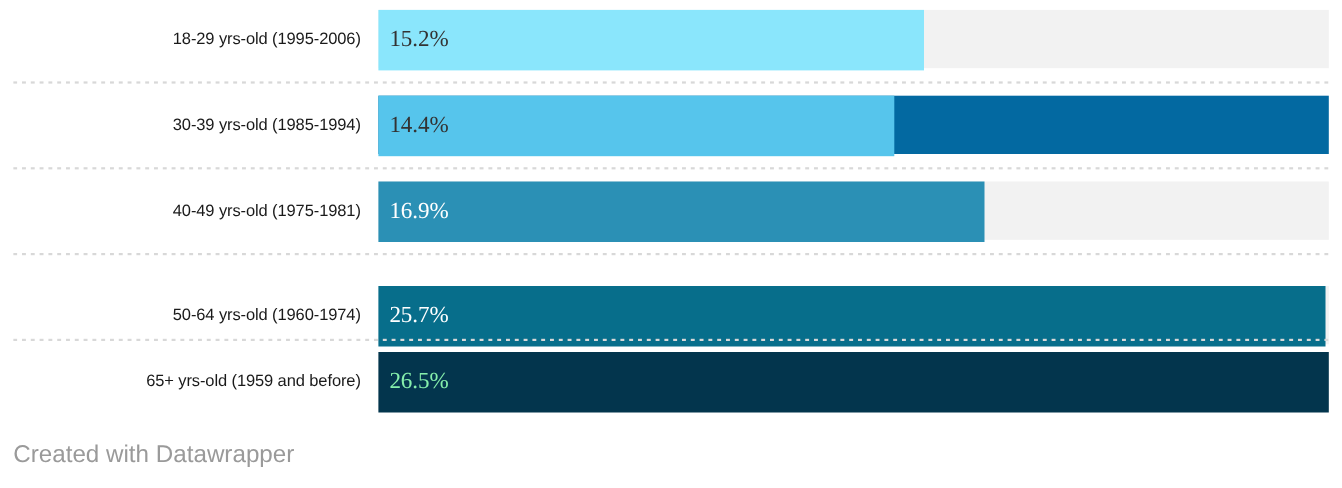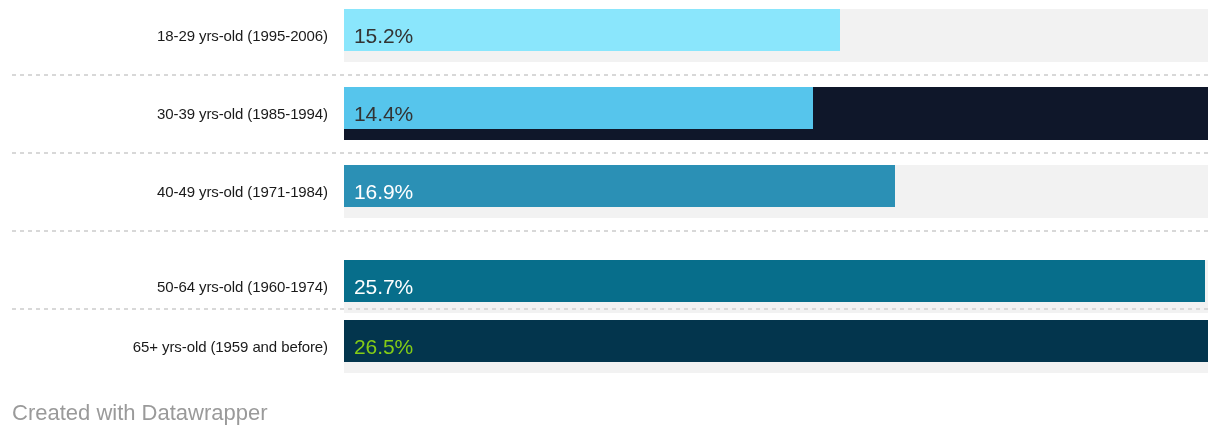--- a/index.html
+++ b/index.html
@@ -45,21 +45,22 @@
     left: 344px;
     top: 0;
     width: 864px;
     height: 53px;
     background: #f2f2f2;
   }
   .bar {
     position: absolute;
     left: 0;
     top: 0;
-    height: 42px;
+    height: 55px;
+    font-family: Liberation Serif, serif;
   }
   .bar-value {
     position: absolute;
     left: 10px;
     top: 0;
     height: 53px;
     line-height: 53px;
     font-size: 21px;
     white-space: nowrap;
     letter-spacing: -0.1px;
@@ -98,30 +99,30 @@
     <div class="track" style="background: rgb(242, 242, 242);">
       <div class="bar" style="width: 495.577px; background: rgb(138, 230, 252);">
         <span class="bar-value value-dark" style="color: rgb(51, 51, 51);">15.2%</span>
       </div>
     </div>
   </div>
   <div class="sep" style="top:74px"></div>
 
   <div class="row" style="top:87px">
     <div class="row-label">30-39 yrs-old (1985-1994)</div>
-    <div class="track" style="background: #0f172a; text-align: center;">
+    <div class="track" style="background: #0369a1; text-align: center;">
       <div class="bar" style="width: 469.494px; background: rgb(86, 197, 236);">
         <span class="bar-value value-dark" style="color: rgb(51, 51, 51);">14.4%</span>
       </div>
     </div>
   </div>
   <div class="sep" style="top:152px"></div>
 
   <div class="row" style="top:165px">
-    <div class="row-label">40-49 yrs-old (1971-1984)</div>
+    <div class="row-label">40-49 yrs-old (1975-1981)</div>
     <div class="track" style="background: rgb(242, 242, 242);">
       <div class="bar" style="width: 551.004px; background: rgb(43, 144, 181);">
         <span class="bar-value value-light" style="color: rgb(255, 255, 255);">16.9%</span>
       </div>
     </div>
   </div>
   <div class="sep" style="top:230px"></div>
 
   <div class="row" style="top:260px">
     <div class="row-label">50-64 yrs-old (1960-1974)</div>
@@ -130,19 +131,19 @@
         <span class="bar-value value-light" style="color: rgb(255, 255, 255);">25.7%</span>
       </div>
     </div>
   </div>
   <div class="sep" style="top:308px"></div>
 
   <div class="row" style="top:320px">
     <div class="row-label">65+ yrs-old (1959 and before)</div>
     <div class="track" style="background: rgb(242, 242, 242);">
       <div class="bar" style="width: 864px; background: rgb(3, 53, 77);">
-        <span class="bar-value value-light" style="color: #84cc16;">26.5%</span>
+        <span class="bar-value value-light" style="color: #86efac;">26.5%</span>
       </div>
     </div>
   </div>
 
   <div class="footer">Created with Datawrapper</div>
 </div>
 
 </body></html>

